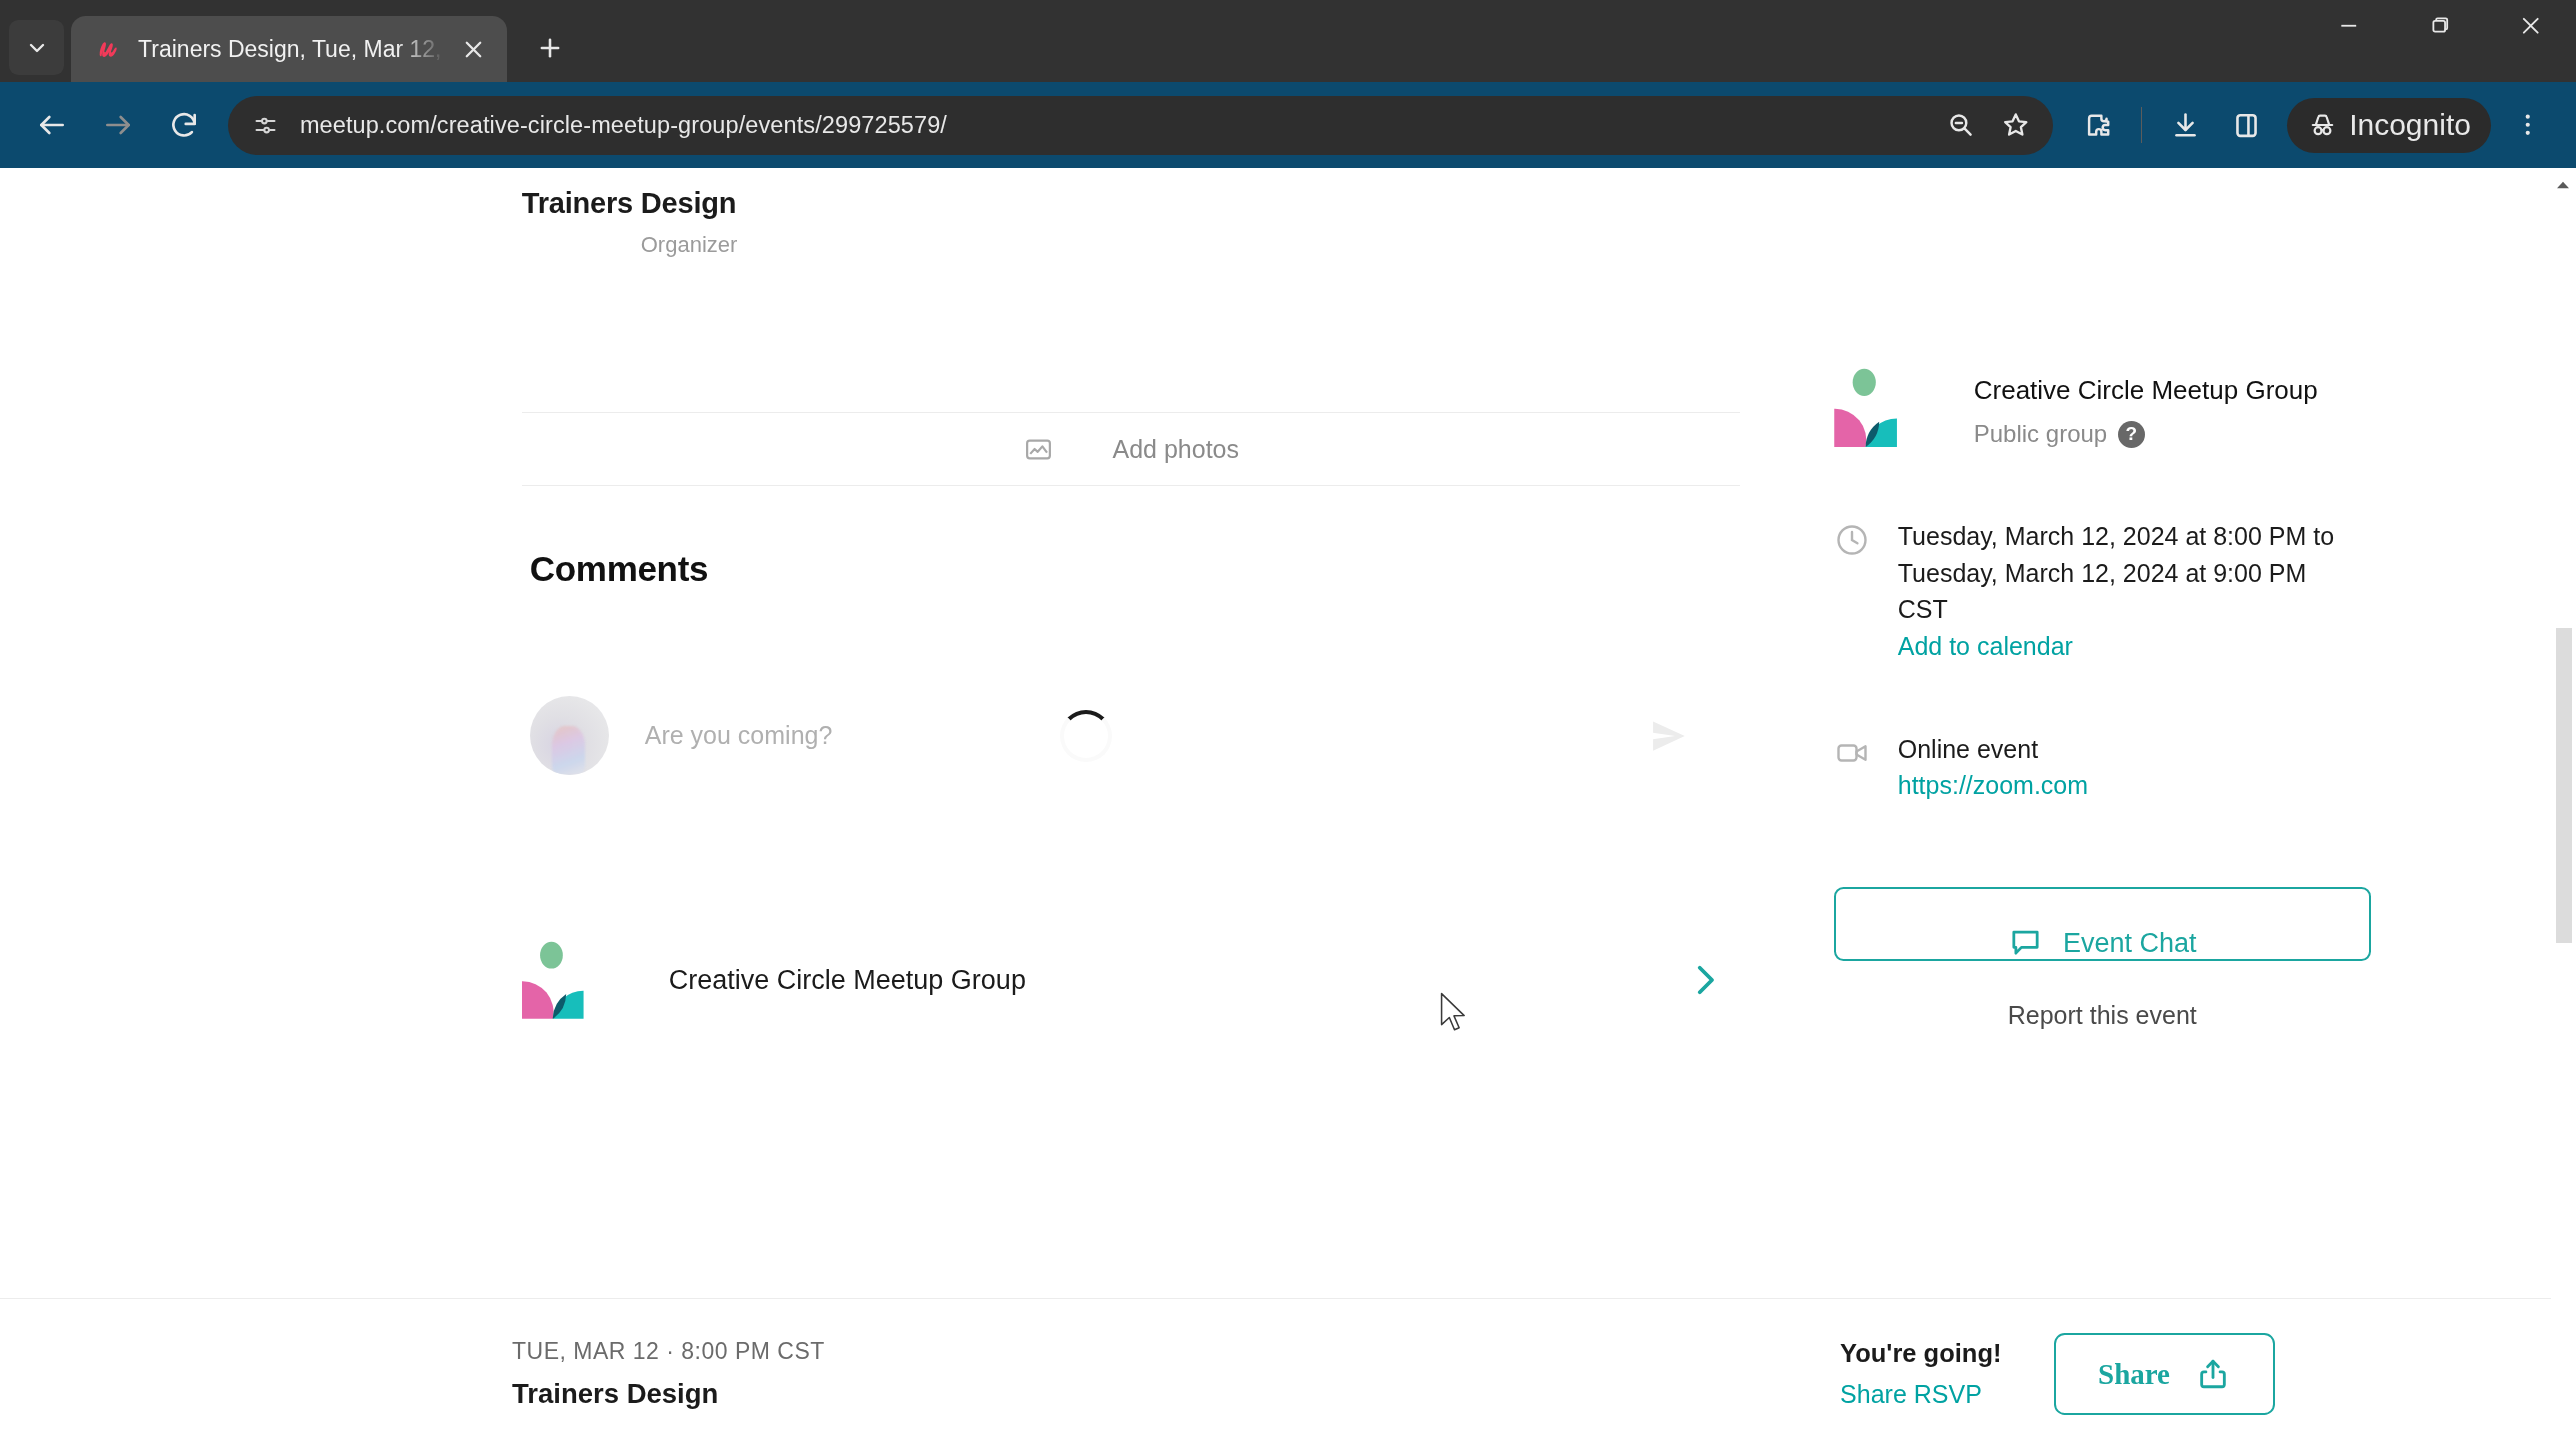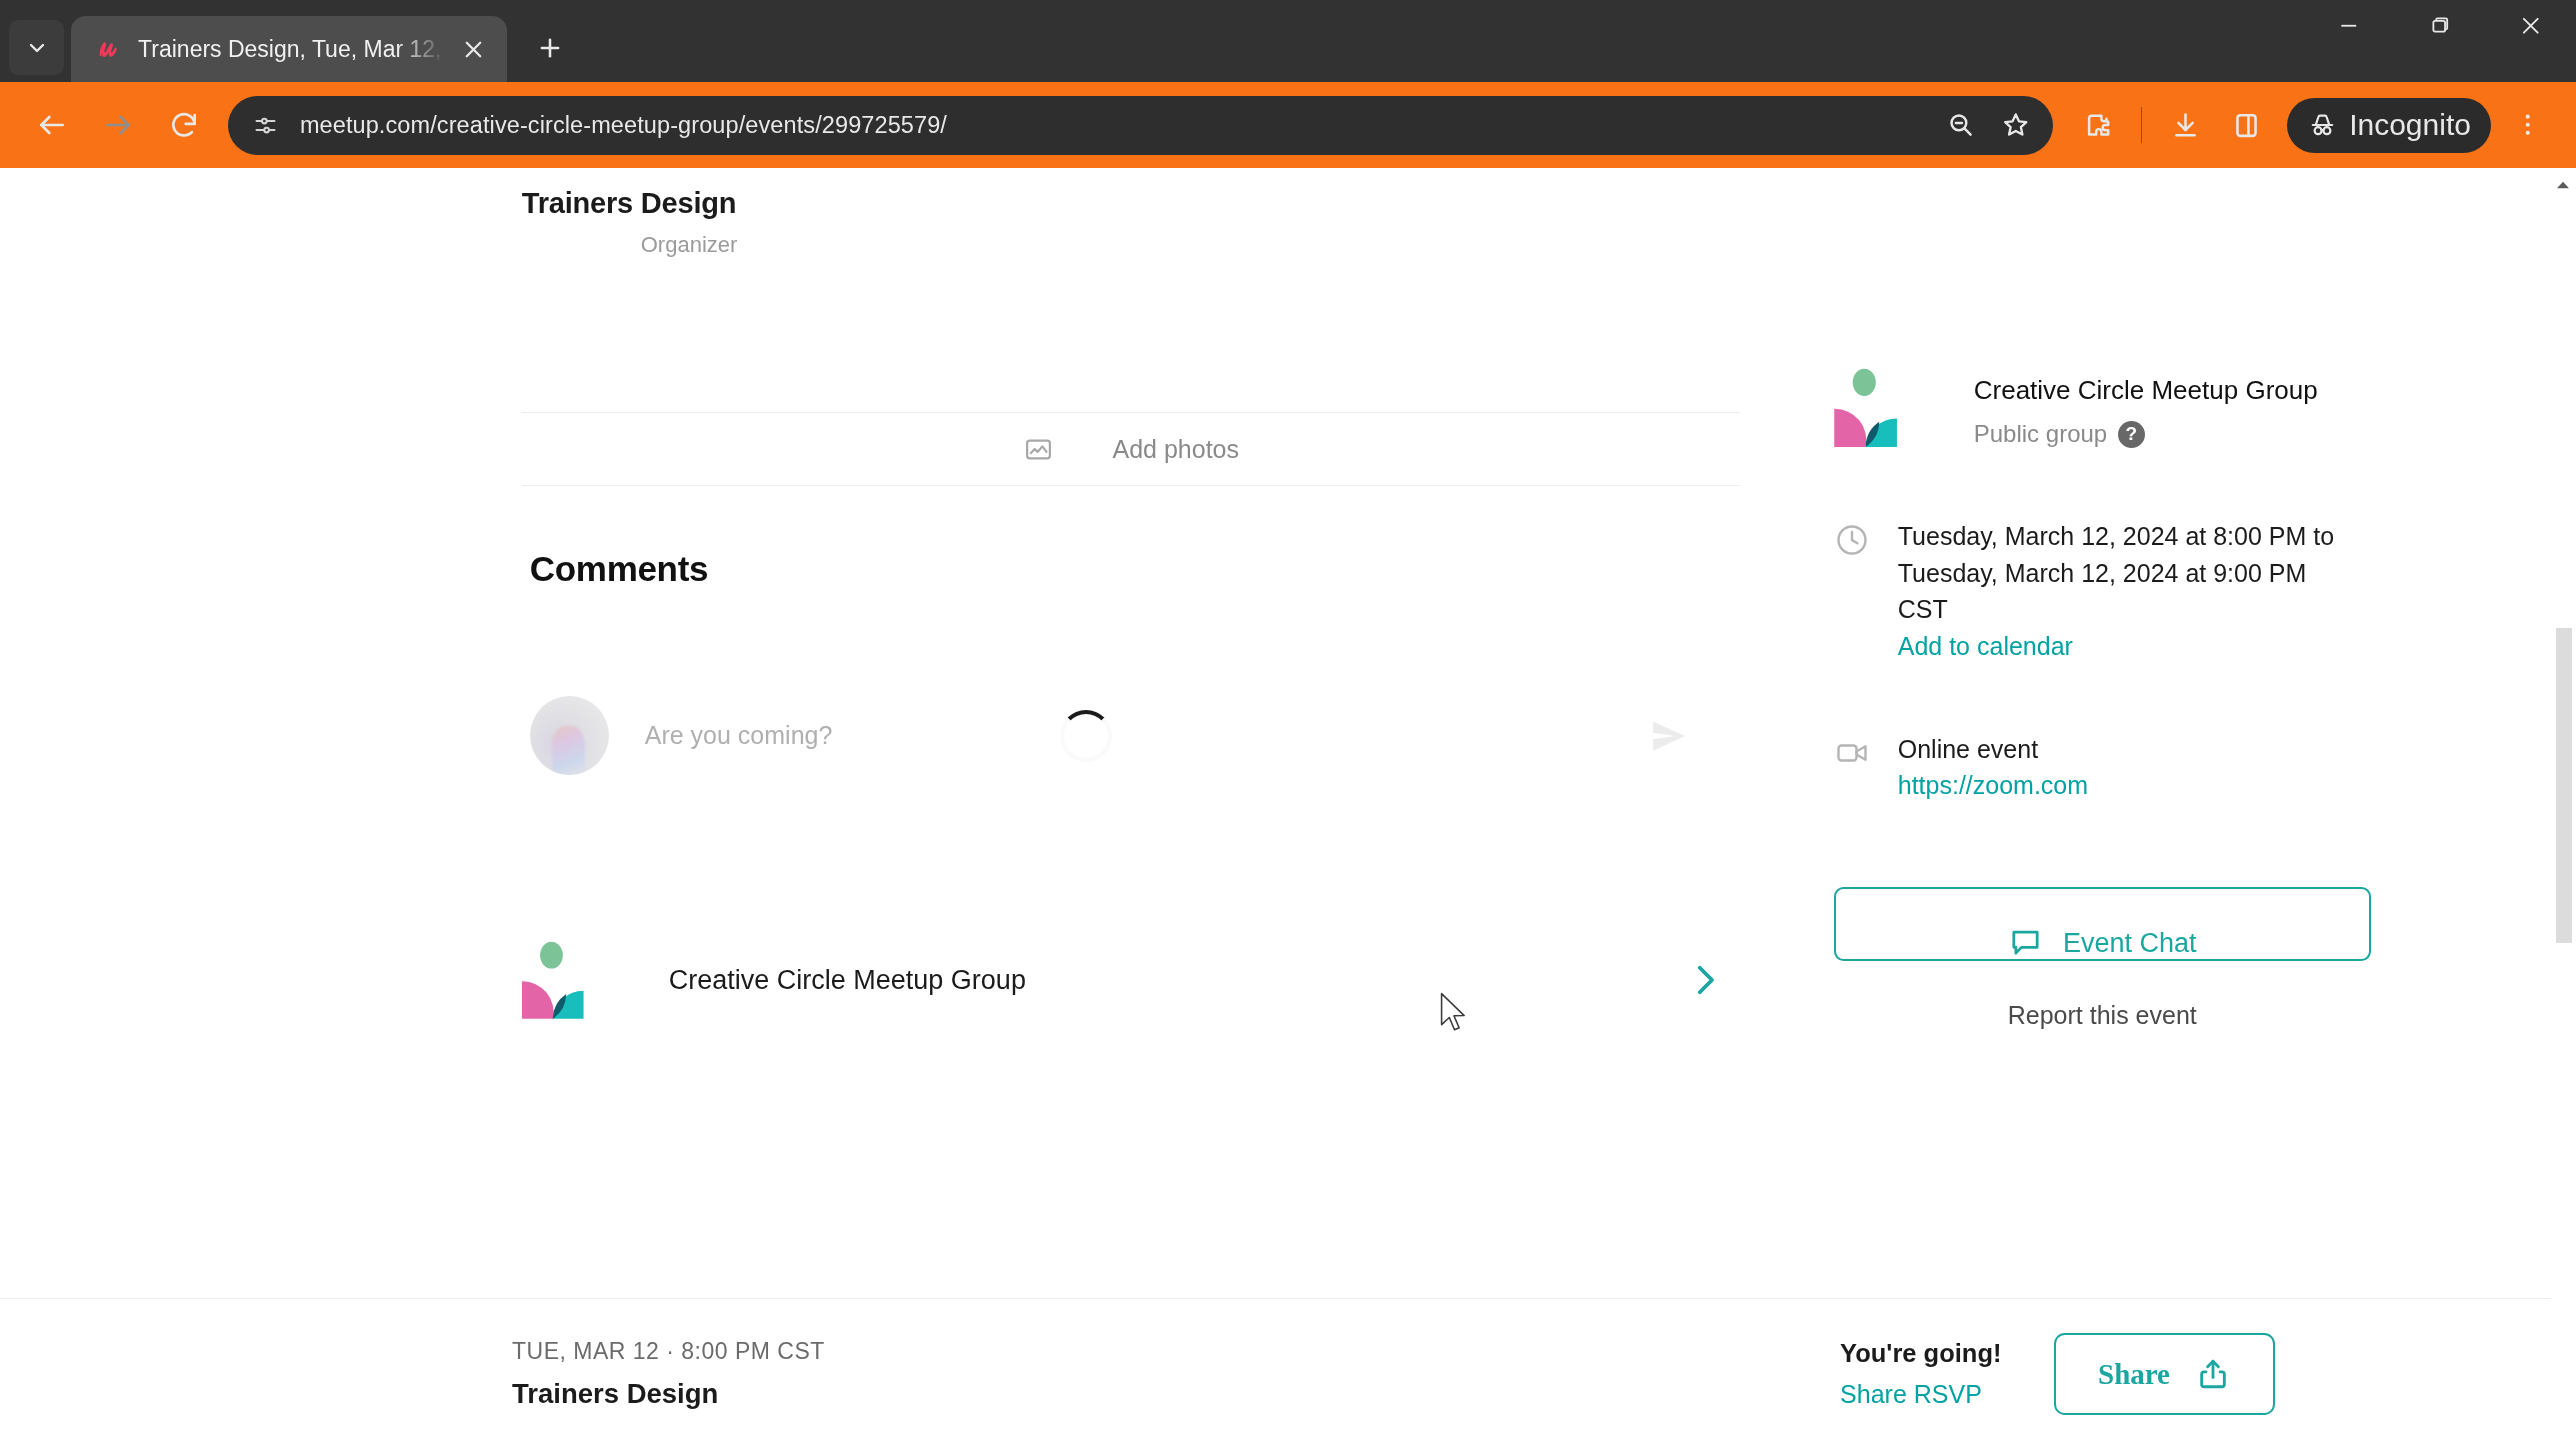--- a/index.html
+++ b/index.html
@@ -51,21 +51,21 @@
     display: flex; align-items: center; justify-content: center; flex:0 0 auto;
   }
   .newtab svg { width: 28px; height: 28px; }
 
   .winctrls { margin-left: auto; display: flex; align-items: flex-start; height: 100%; }
   .wc { width: 91px; height: 52px; display: flex; align-items: center; justify-content: center; }
   .wc svg { width: 25.5px; height: 25.5px; }
 
   
   .toolbar {
-    height: 86px; background: #f97316;
+    height: 86px; background: #0c4a6e;
     display: flex; align-items: center; padding: 0 19px;
     gap: 0;
   }
   .navbtn { width: 66px; height: 66px; display:flex; align-items:center; justify-content:center; flex:0 0 auto;}
   .navbtn svg { width: 32px; height: 32px; }
 
   .omnibox {
     flex: 1 1 auto; height: 59px; background: #2e2e2e; border-radius: 32px;
     display: flex; align-items: center; margin: 0 14.8px 0 10.7px; padding: 0 13.4px 0 17.4px;
     min-width: 0;

